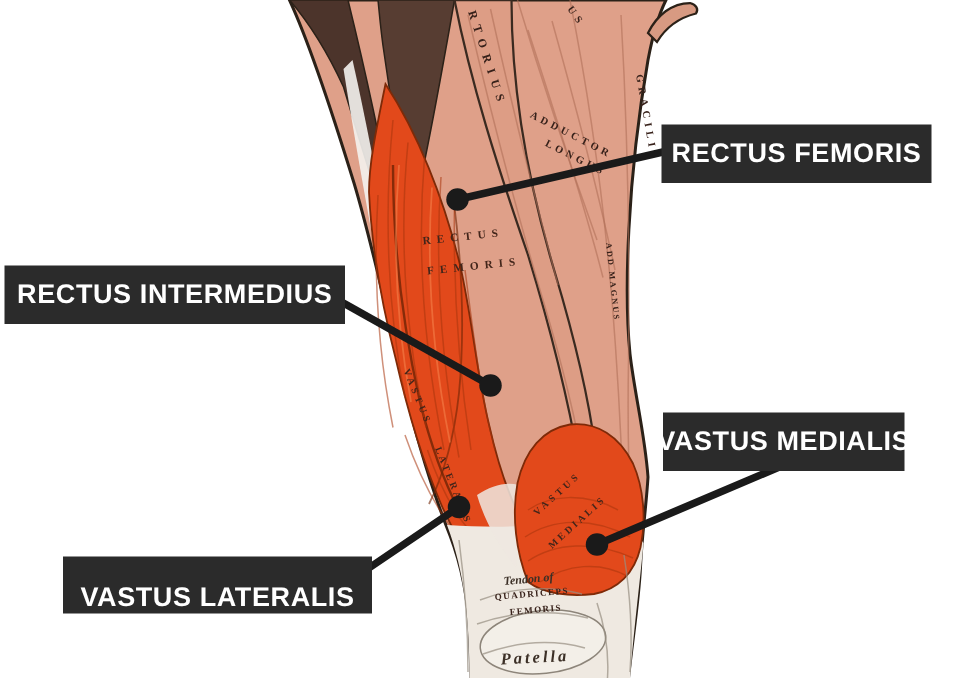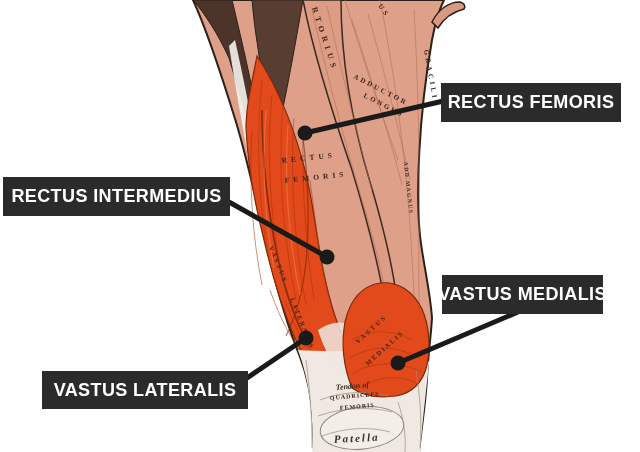--- a/index.html
+++ b/index.html
@@ -5,21 +5,21 @@
   html,body{margin:0;padding:0;background:#ffffff;}
   .stage{position:relative;width:640px;height:452px;background:#ffffff;overflow:hidden;
          font-family:"Liberation Sans",sans-serif;}
   svg.art{position:absolute;left:0;top:0;}
   .lbl{position:absolute;background:#2b2b2b;color:#ffffff;display:flex;align-items:center;
        justify-content:center;font-weight:bold;font-size:18px;letter-spacing:.4px;
        font-family:"Liberation Sans",sans-serif;white-space:nowrap;}
   #lbl-rf{left:441px;top:83px;width:180px;height:39px;}
   #lbl-vi{left:3px;top:177px;width:227px;height:39px;}
   #lbl-vm{left:442px;top:275px;width:161px;height:39px;}
-  #lbl-vl{left:42px;top:371px;width:206px;height:38px;}
+  #lbl-vl{left:42px;top:371px;width:206px;height:38px;align-items:flex-end;}
   .eng{font-family:"Liberation Serif",serif;fill:#42251a;font-weight:bold;}
   .engl{font-family:"Liberation Serif",serif;fill:#37211a;font-weight:bold;}
   .engscript{font-family:"Liberation Serif",serif;font-style:italic;fill:#3c3027;font-weight:bold;}
   .leader{stroke:#1a1a1a;stroke-width:5;stroke-linecap:round;}
   .dot{fill:#1a1a1a;}
   .fiber{stroke:#a8350c;stroke-width:1;fill:none;opacity:.55;}
   .fiberlight{stroke:#f6854f;stroke-width:1.2;fill:none;opacity:.55;}
   .fiberpink{stroke:#b07058;stroke-width:1;fill:none;opacity:.6;}
   .hatch{stroke:#978e82;stroke-width:1;fill:none;opacity:.7;}
 </style>

